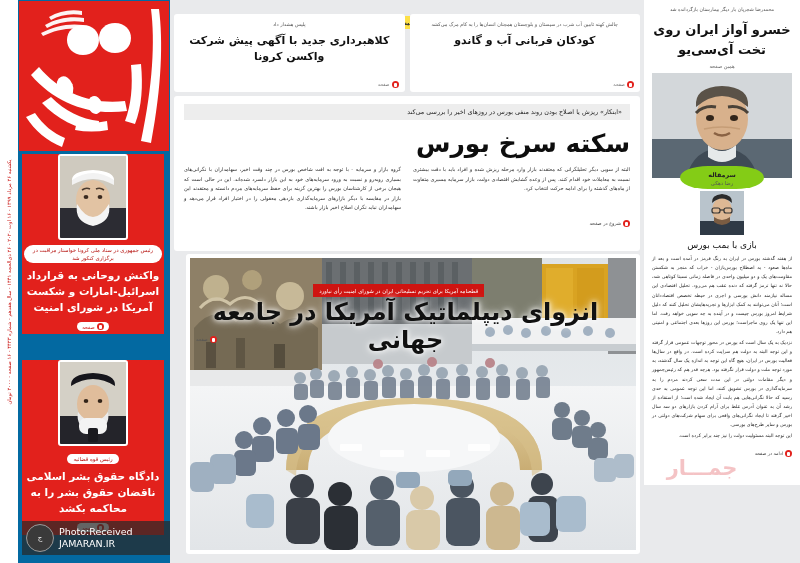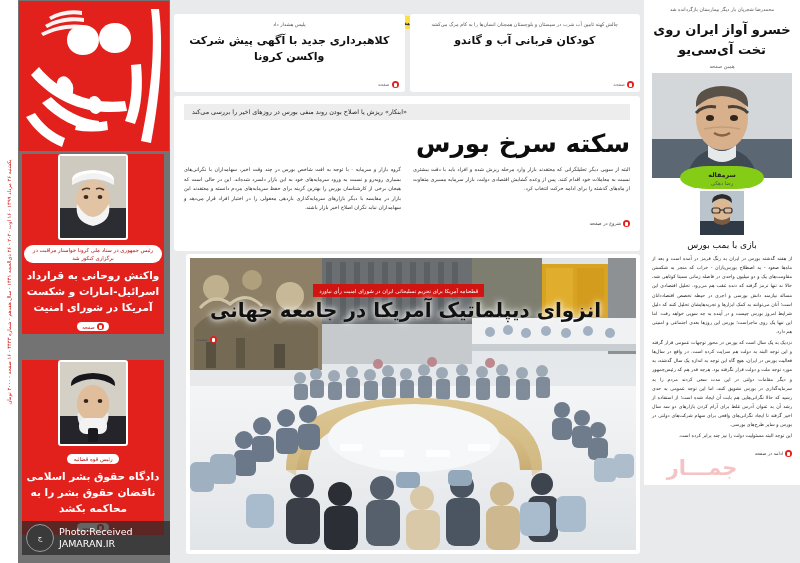--- a/index.html
+++ b/index.html
@@ -7,21 +7,21 @@
     width:800px;height:563px;overflow:hidden;
     background:#e9eaec;
     font-family:"DejaVu Sans","Liberation Sans",sans-serif;
     direction:rtl;
   }
   .page{position:relative;width:800px;height:563px;}
 
   
   .masthead{
     position:absolute;left:0;top:0;width:170px;height:563px;
-    background:#737373;overflow:hidden;
+    background:#0369a1;overflow:hidden;
   }
   .date-strip{
     position:absolute;left:0;top:0;width:18px;height:563px;
     background:#ffffff;color:#d01510;
     display:flex;align-items:center;justify-content:center;
   }
   .date-strip span{
     display:block;white-space:nowrap;
     transform:rotate(-90deg);
     font-size:5.2px;letter-spacing:.2px;color:#c8120f;
@@ -114,21 +114,21 @@
   }
 
   
   .lead{
     position:absolute;left:174px;top:96px;width:466px;height:155px;
     background:#fff;border-radius:3px;box-sizing:border-box;
     padding:8px 10px 6px;
   }
   .lead .kicker{
     display:block;margin:0 auto;background:#ededed;
-    font-size:6.4px;color:#222;text-align:left;
+    font-size:6.4px;color:#222;text-align:right;
     padding:3px 8px;line-height:1.6;
   }
   .lead h1{
     margin:9px 0 7px;text-align:right;font-size:25px;
     font-weight:bold;color:#0d0d0d;letter-spacing:-.8px;
   }
   .lead-cols{display:flex;gap:12px;}
   .lead-cols p{
     margin:0;flex:1;font-size:5.1px;line-height:1.85;
     color:#2b2b2b;text-align:justify;
@@ -154,21 +154,21 @@
   }
   .photo-inner{position:relative;width:100%;height:100%;overflow:hidden;}
   .photo-inner svg{display:block;width:100%;height:100%;}
   .photo-kicker{
     position:absolute;top:26px;right:34%;
     background:#cf1411;color:#fff;font-size:5.4px;
     padding:2.5px 6px;line-height:1.5;white-space:nowrap;
   }
   .photo-head{
     position:absolute;top:40px;right:19px;left:4px;
-    text-align:center;font-size:20px;font-weight:bold;color:#111;
+    text-align:center;font-size:24px;font-weight:bold;color:#111;
     letter-spacing:-.5px;
     text-shadow:0 0 5px rgba(255,255,255,.95),0 0 10px rgba(255,255,255,.9);
   }
   .photo-chip{
     position:absolute;left:6px;top:78px;
     display:inline-flex;align-items:center;gap:2px;
     font-size:4.6px;color:#555;
   }
   .photo-chip .dot{
     width:7px;height:7px;border-radius:50%;background:#e2211c;

